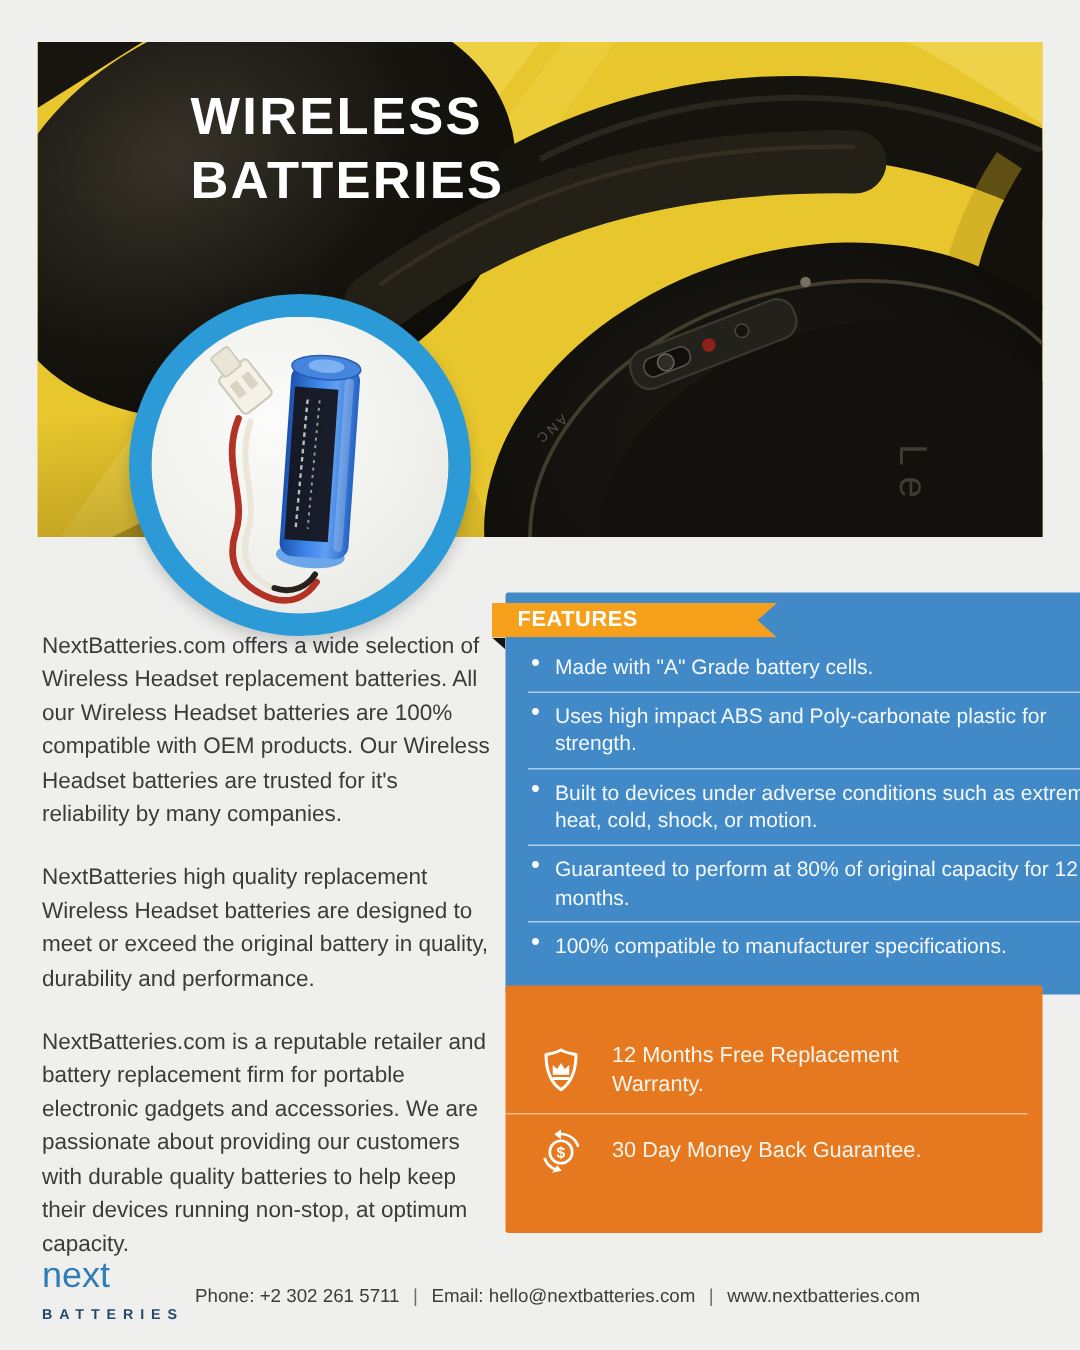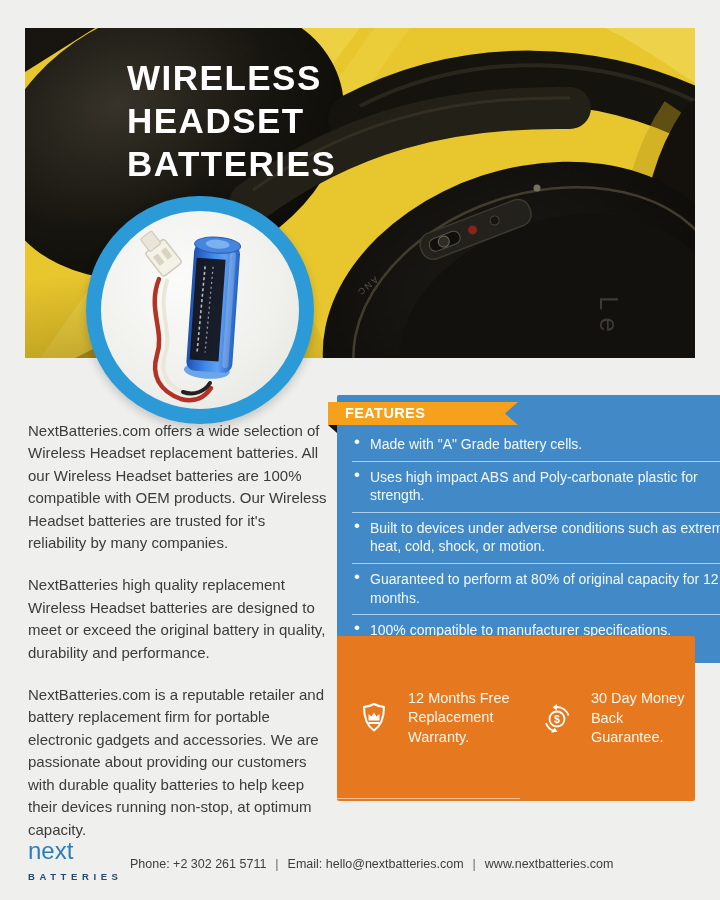--- a/index.html
+++ b/index.html
@@ -31,22 +31,22 @@
           letter-spacing:.4px;box-sizing:border-box;}
   .ribbon-fold{position:absolute;left:-9px;top:30px;width:9px;height:8px;background:#141414;
           clip-path:polygon(0 0,100% 0,100% 100%);}
   .features ul{margin:0;padding:34px 10px 0 15px;list-style:none;}
   .features li{position:relative;padding:6px 2px 7px 18px;font-size:14px;line-height:18.6px;
                color:#f4f9fd;border-bottom:1px solid rgba(232,243,251,.65);}
   .features li:last-child{border-bottom:none;}
   .features li::before{content:"\2022";position:absolute;left:2px;top:4px;font-size:17px;color:#ffffff;}
 
   
-  .benefits{position:absolute;left:337px;top:636px;width:358px;height:165px;background:#e6791f;border-radius:2px;
-            display:flex;flex-direction:row;justify-content:center;box-sizing:border-box;padding:2px 10px 2px 0;}
+  .benefits{position:absolute;left:337px;top:657px;width:358px;height:165px;background:#e6791f;border-radius:2px;
+            display:flex;flex-direction:column;justify-content:center;box-sizing:border-box;padding:2px 10px 2px 0;}
   .benefit-row{display:flex;align-items:center;padding:8px 0 8px 20px;border-bottom:1px solid rgba(255,245,235,.55);}
   .benefit-row:last-child{border-bottom:none;}
   .benefit-icon{width:34px;height:34px;flex:0 0 34px;margin-right:17px;}
   .benefit-text{max-width:238px;color:#fdf5ec;font-size:14.5px;line-height:19.5px;}
 
   
   .brand{position:absolute;left:28px;top:834px;}
   .brand-name{font-size:24px;line-height:34px;color:#2f7db6;letter-spacing:0;}
   .brand-sub{font-size:9.5px;font-weight:bold;letter-spacing:4.6px;color:#25486d;margin-top:3px;}
   .contact{position:absolute;left:130px;top:857px;font-size:12.5px;color:#3d3d3d;white-space:nowrap;}
@@ -113,21 +113,20 @@
         <circle cx="416" cy="201.5" r="5.5" fill="#2e2c26" stroke="#6b675c" stroke-width="1"></circle>
         <circle cx="447" cy="201" r="4.5" fill="#8e2117"></circle>
         <circle cx="471" cy="200" r="4.5" fill="#15140f" stroke="#4a463c" stroke-width="1"></circle>
       </g>
       <circle cx="512" cy="160" r="3.5" fill="#75705f"></circle>
       <text x="350" y="248" transform="rotate(140 350 248)" fill="#57524a" font-size="9" font-family="Liberation Sans, sans-serif" letter-spacing="2">ANC</text>
     </svg>
 
     <div class="hero-title">
       <span>WIRELESS</span>
-      <span>HEADSET</span>
       <span>BATTERIES</span>
     </div>
   </div>
 
   <div class="badge">
     <svg width="198" height="198" viewBox="0 0 198 198">
       <defs>
         <linearGradient id="gBat" x1="0" y1="0" x2="1" y2="0">
           <stop offset="0%" stop-color="#1c52b0"></stop>
           <stop offset="40%" stop-color="#3e86ea"></stop>

